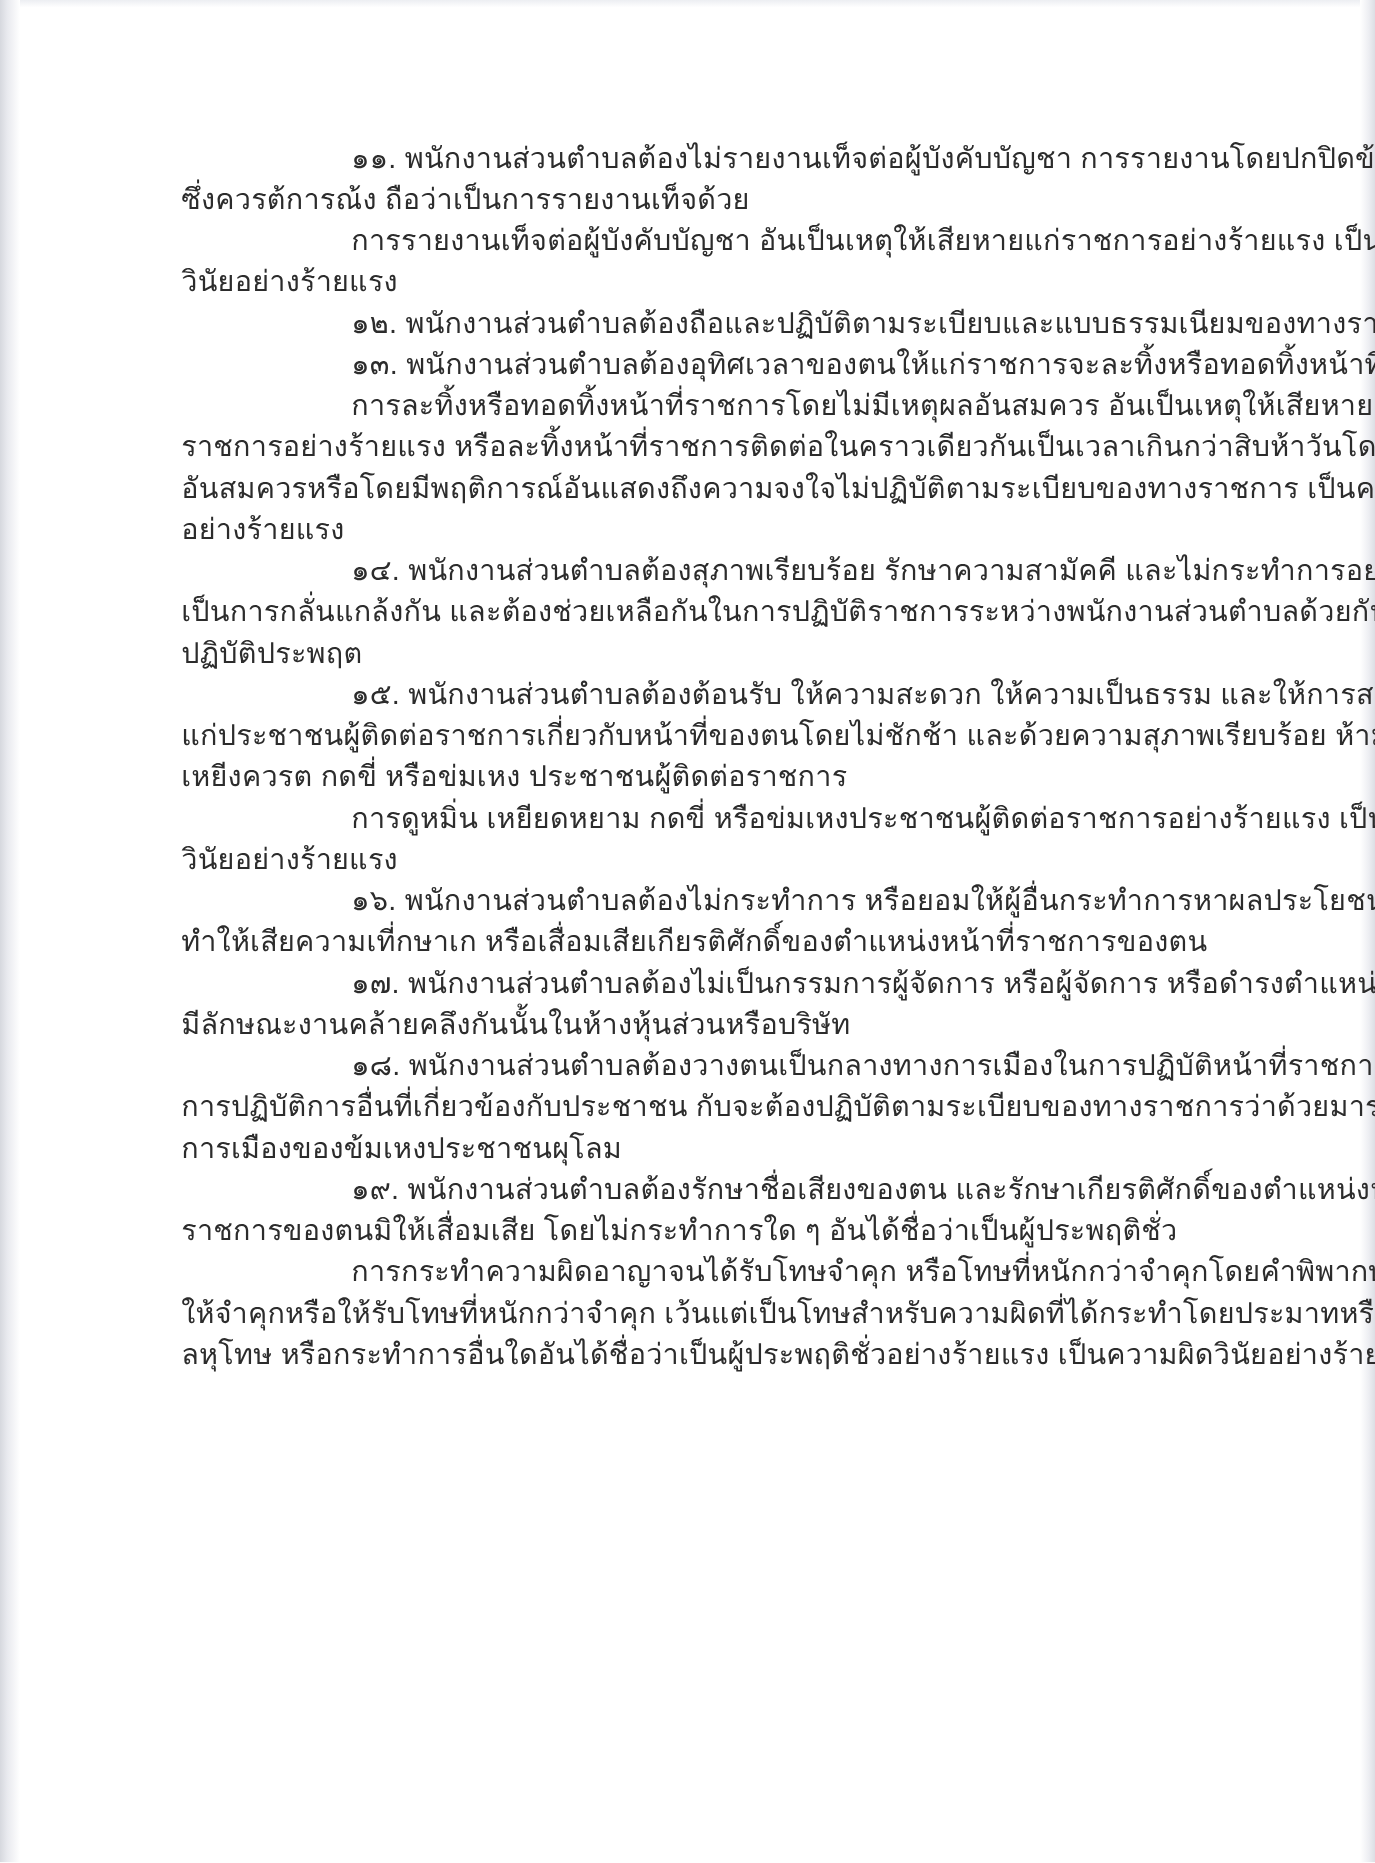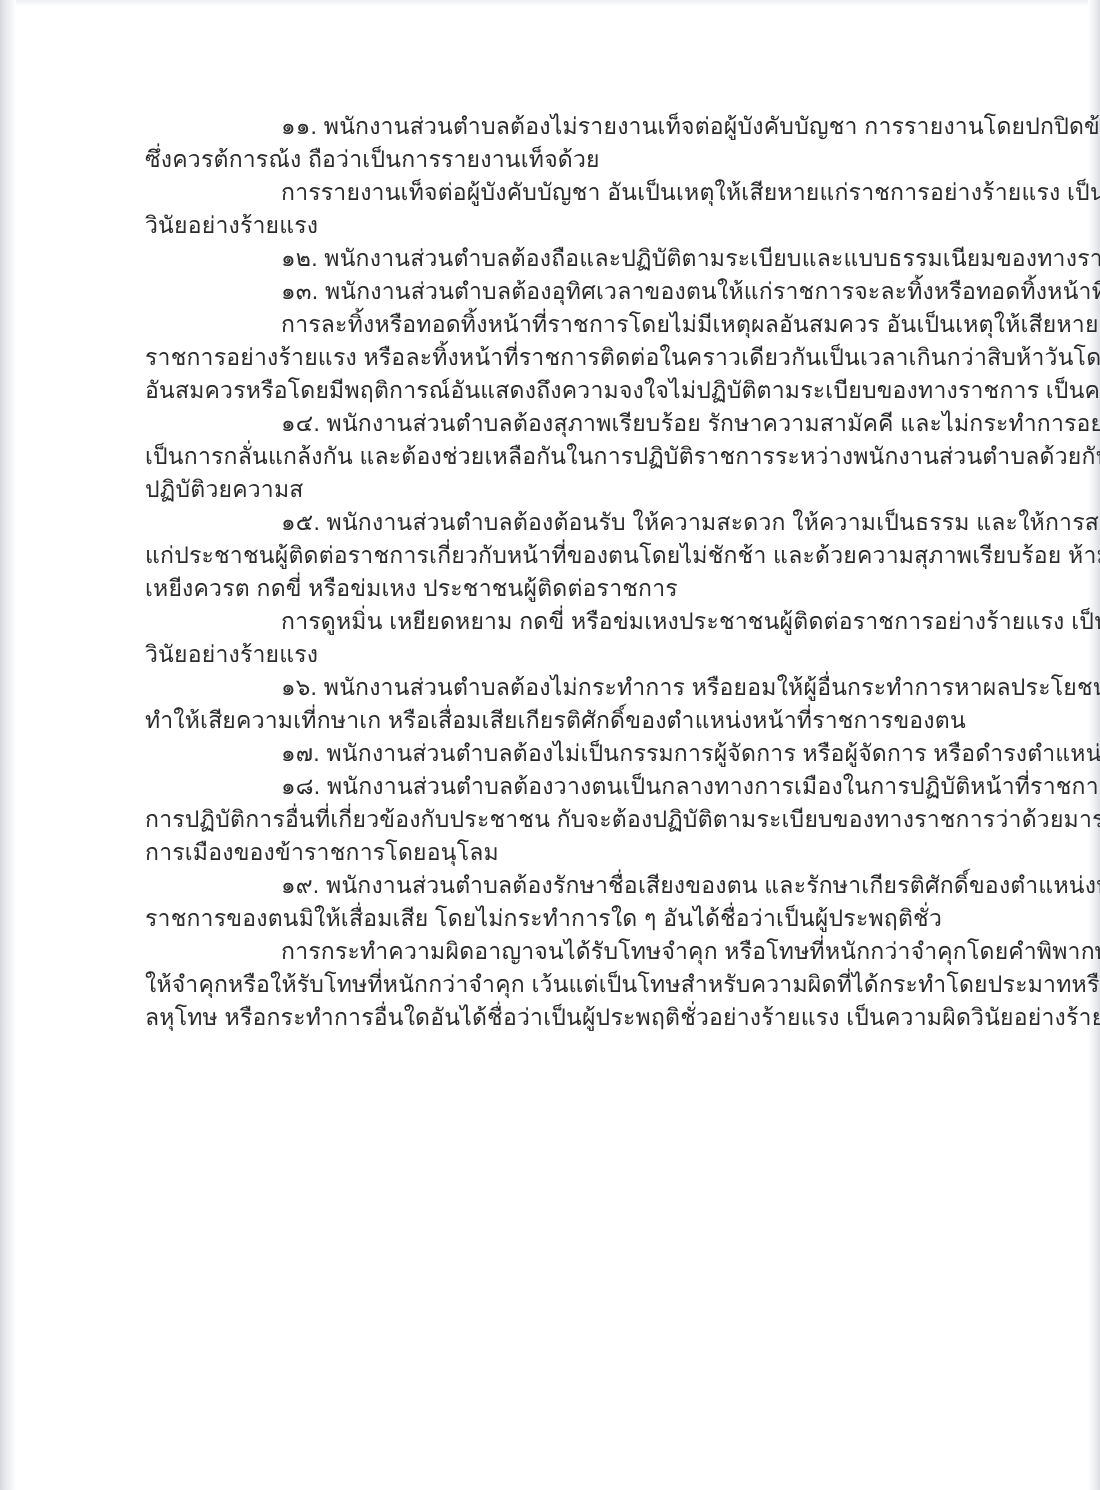--- a/index.html
+++ b/index.html
@@ -57,33 +57,35 @@
   <div class="textblock" id="textblock" style="color: rgb(44, 44, 44);">
       <div class="line indent">๑๑. พนักงานส่วนตำบลต้องไม่รายงานเท็จต่อผู้บังคับบัญชา การรายงานโดยปกปิดข้อความ</div>
       <div class="line">ซึ่งควรต้การณ้ง ถือว่าเป็นการรายงานเท็จด้วย</div>
       <div class="line indent">การรายงานเท็จต่อผู้บังคับบัญชา อันเป็นเหตุให้เสียหายแก่ราชการอย่างร้ายแรง เป็นความผิด</div>
       <div class="line">วินัยอย่างร้ายแรง</div>
       <div class="line indent">๑๒. พนักงานส่วนตำบลต้องถือและปฏิบัติตามระเบียบและแบบธรรมเนียมของทางราชการ</div>
       <div class="line indent">๑๓. พนักงานส่วนตำบลต้องอุทิศเวลาของตนให้แก่ราชการจะละทิ้งหรือทอดทิ้งหน้าที่ราชการ</div>
       <div class="line indent">การละทิ้งหรือทอดทิ้งหน้าที่ราชการโดยไม่มีเหตุผลอันสมควร อันเป็นเหตุให้เสียหายแก่</div>
       <div class="line">ราชการอย่างร้ายแรง หรือละทิ้งหน้าที่ราชการติดต่อในคราวเดียวกันเป็นเวลาเกินกว่าสิบห้าวันโดยไม่มีเหตุผล</div>
       <div class="line">อันสมควรหรือโดยมีพฤติการณ์อันแสดงถึงความจงใจไม่ปฏิบัติตามระเบียบของทางราชการ เป็นความผิดวินัย</div>
+      <div class="line">อย่างร้ายแรง</div>
       <div class="line indent">๑๔. พนักงานส่วนตำบลต้องสุภาพเรียบร้อย รักษาความสามัคคี และไม่กระทำการอย่างใดที่</div>
       <div class="line">เป็นการกลั่นแกล้งกัน และต้องช่วยเหลือกันในการปฏิบัติราชการระหว่างพนักงานส่วนตำบลด้วยกันและผู้ร่วม</div>
-      <div class="line">ปฏิบัติวยความส</div>
+      <div class="line">ปฏิบัติประพฤต</div>
       <div class="line indent">๑๕. พนักงานส่วนตำบลต้องต้อนรับ ให้ความสะดวก ให้ความเป็นธรรม และให้การสงเคราะห์</div>
       <div class="line">แก่ประชาชนผู้ติดต่อราชการเกี่ยวกับหน้าที่ของตนโดยไม่ชักช้า และด้วยความสุภาพเรียบร้อย ห้ามมิให้ดูหมิ่น</div>
       <div class="line">เหยีงควรต กดขี่ หรือข่มเหง ประชาชนผู้ติดต่อราชการ</div>
       <div class="line indent">การดูหมิ่น เหยียดหยาม กดขี่ หรือข่มเหงประชาชนผู้ติดต่อราชการอย่างร้ายแรง เป็นความผิด</div>
       <div class="line">วินัยอย่างร้ายแรง</div>
       <div class="line indent">๑๖. พนักงานส่วนตำบลต้องไม่กระทำการ หรือยอมให้ผู้อื่นกระทำการหาผลประโยชน์อันอาจ</div>
       <div class="line">ทำให้เสียความเที่กษาเก หรือเสื่อมเสียเกียรติศักดิ์ของตำแหน่งหน้าที่ราชการของตน</div>
       <div class="line indent">๑๗. พนักงานส่วนตำบลต้องไม่เป็นกรรมการผู้จัดการ หรือผู้จัดการ หรือดำรงตำแหน่งอื่นใดที่</div>
+      <div class="line">มีลักษณะงานคล้ายคลึงกันนั้นในห้างหุ้นส่วนหรือบริษัท</div>
       <div class="line indent">๑๘. พนักงานส่วนตำบลต้องวางตนเป็นกลางทางการเมืองในการปฏิบัติหน้าที่ราชการ และใน</div>
       <div class="line">การปฏิบัติการอื่นที่เกี่ยวข้องกับประชาชน กับจะต้องปฏิบัติตามระเบียบของทางราชการว่าด้วยมารยาททาง</div>
-      <div class="line">การเมืองของข้าราชการโดยอนุโลม</div>
+      <div class="line">การเมืองของข้มเหงประชาชนผุโลม</div>
       <div class="line indent">๑๙. พนักงานส่วนตำบลต้องรักษาชื่อเสียงของตน และรักษาเกียรติศักดิ์ของตำแหน่งหน้าที่</div>
       <div class="line">ราชการของตนมิให้เสื่อมเสีย โดยไม่กระทำการใด ๆ อันได้ชื่อว่าเป็นผู้ประพฤติชั่ว</div>
       <div class="line indent">การกระทำความผิดอาญาจนได้รับโทษจำคุก หรือโทษที่หนักกว่าจำคุกโดยคำพิพากษาถึงที่สุด</div>
       <div class="line">ให้จำคุกหรือให้รับโทษที่หนักกว่าจำคุก เว้นแต่เป็นโทษสำหรับความผิดที่ได้กระทำโดยประมาทหรือความผิด</div>
       <div class="line">ลหุโทษ หรือกระทำการอื่นใดอันได้ชื่อว่าเป็นผู้ประพฤติชั่วอย่างร้ายแรง เป็นความผิดวินัยอย่างร้ายแรง</div>
     </div>
 </div>
 
 </body></html>

